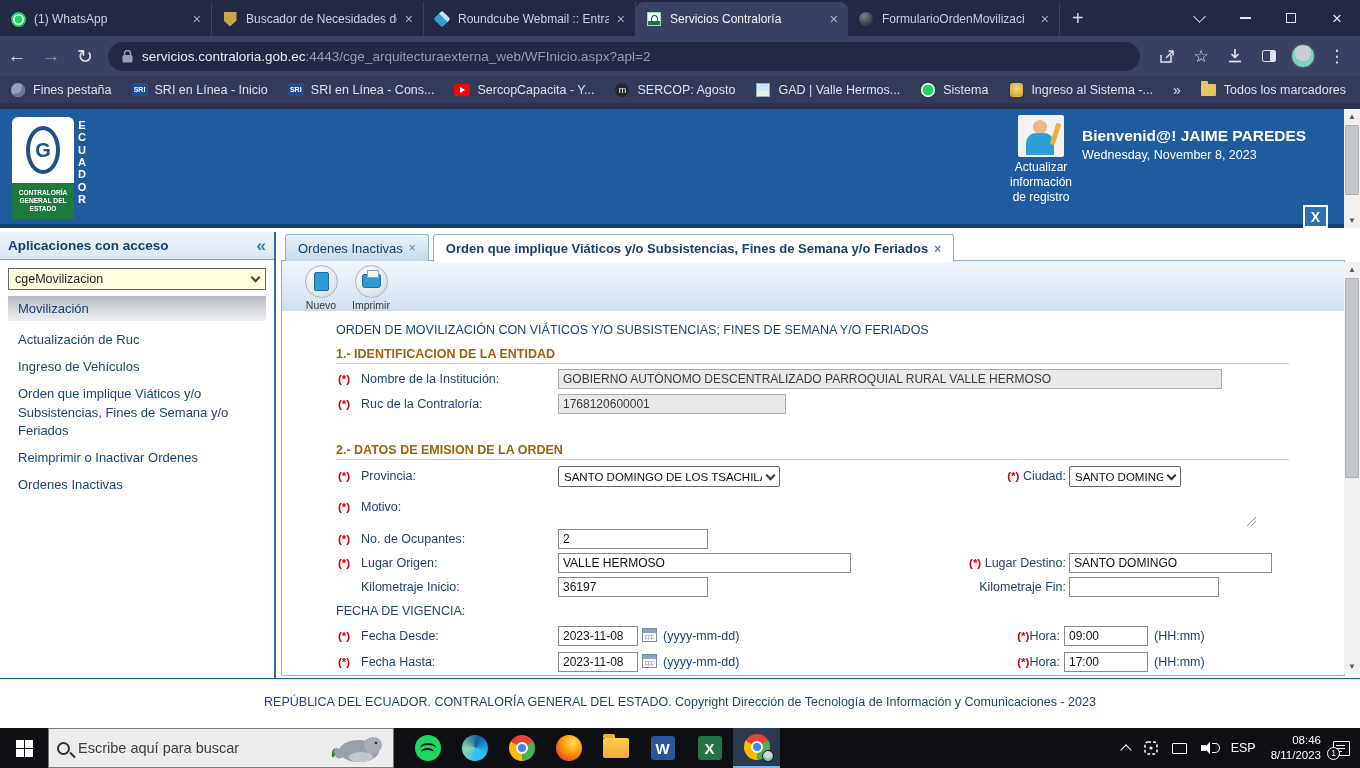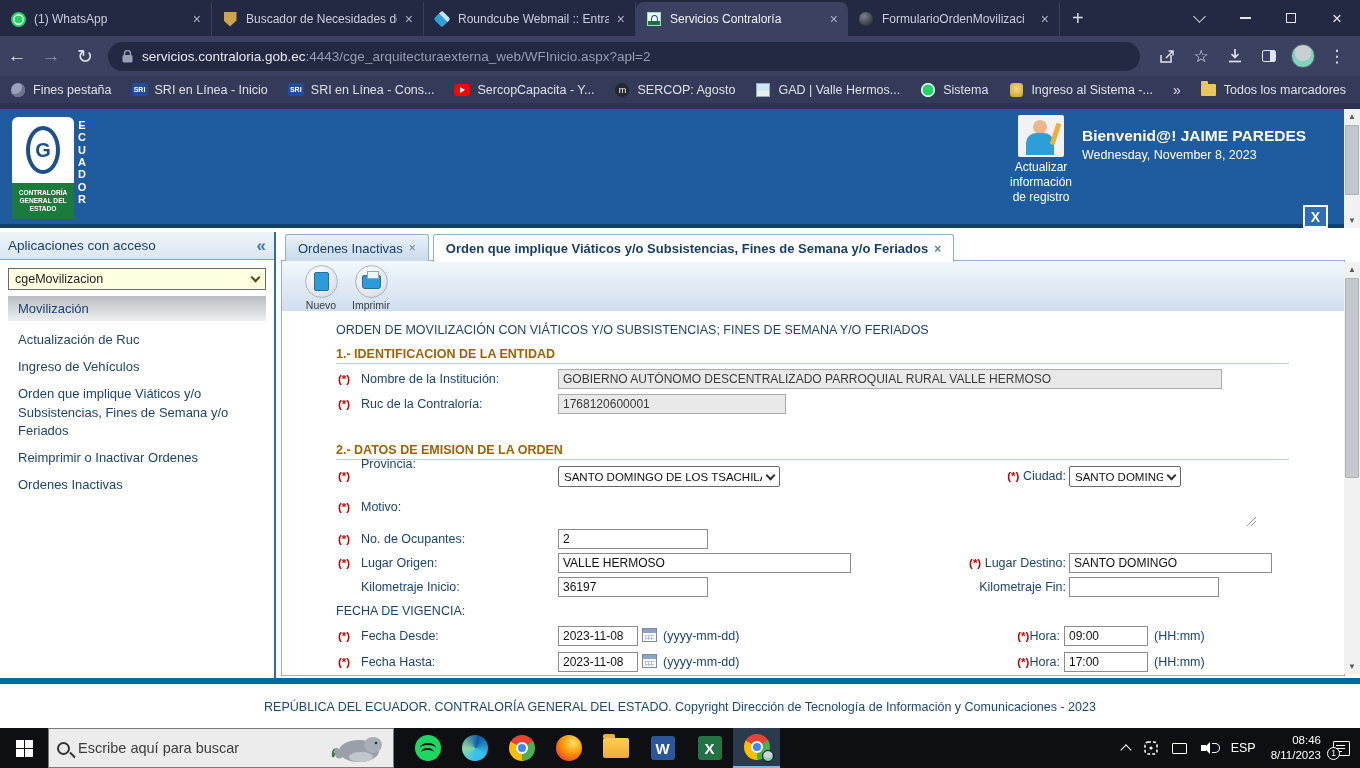--- a/index.html
+++ b/index.html
@@ -79,36 +79,36 @@
   #hdr-close { position:absolute; left:1303px; top:96px; width:25px; height:23px; background:#2e6fb4; border:2px solid #fff; box-shadow:0 0 0 1px #texto; color:#fff; font-weight:bold; font-size:14px; display:flex; align-items:center; justify-content:center; }
 
   
   .sbar { position:absolute; width:16px; background:#f1f1f1; }
   .sbar .arr { position:absolute; left:0; width:16px; height:15px; color:#5a5a5a; font-size:8px; display:flex; align-items:center; justify-content:center; }
   .sbar .thumb { position:absolute; left:1px; width:14px; background:#c4c8cc; border:1px solid #aeb2b6; border-radius:1px; }
 
   
   #sidebar { position:absolute; left:0; top:232px; width:276px; height:446px; background:#fff; border-right:2px solid #2e6da4; }
   #sb-head { height:28px; background:linear-gradient(180deg,#eef3f9,#dbe6f2); border-bottom:1px solid #7fa3c8; display:flex; align-items:center; padding:0 8px; }
-  #sb-head .t { color:#173f6d; font-weight:normal; font-size:13.5px; flex:1; }
+  #sb-head .t { color:#173f6d; font-weight:bold; font-size:13.5px; flex:1; }
   #sb-head .c { color:#3f74b3; font-size:17px; font-weight:bold; }
   #sb-select { margin:8px 8px 6px 8px; height:22px; background:#ffffe1; border:1px solid #6a6a6a; display:flex; align-items:center; padding:0 6px; font-size:12.5px; color:#222; }
   #sb-select .sv { flex:1; }
   .sel-chev { width:7px; height:7px; border-right:2px solid #5a4a10; border-bottom:2px solid #5a4a10; transform:rotate(45deg); margin-top:-3px; }
   #sb-section { margin:4px 8px 0 8px; height:25px; background:linear-gradient(180deg,#b9bdc1,#eef0f2); color:#1c4471; font-size:13px; display:flex; align-items:center; padding:0 10px; }
   #sb-items { padding:10px 10px 0 18px; display:flex; flex-direction:column; gap:9px; }
   .sb-item { color:#1c4471; font-size:13px; line-height:1.4; }
 
   
   #wstabs { position:absolute; left:285px; top:234px; height:27px; display:flex; z-index:3; }
   .wstab { display:flex; align-items:center; gap:6px; padding:0 12px; font-size:13px; color:#173f6d; border:1px solid #8fb3cf; border-bottom:none; border-radius:3px 3px 0 0; background:linear-gradient(180deg,#e9f1f9,#c7d9ea); margin-right:4px; }
   .wstab .x { color:#5f7f9f; font-size:12px; }
   .wstab.active { background:#fff; font-weight:bold; position:relative; z-index:4; height:28px; }
   #wspanel { position:absolute; left:281px; top:260px; width:1064px; height:416px; border:1px solid #8fb3cf; background:#fff; }
-  #wstoolbar { position:absolute; left:0; top:0; width:100%; height:50px; background:linear-gradient(180deg,#f2f7fc,#cfdeee); display:flex; align-items:flex-end; padding:3px 0 0 18px; gap:8px; }
+  #wstoolbar { position:absolute; left:0; top:0; width:100%; height:50px; background:linear-gradient(180deg,#f2f7fc,#cfdeee); display:flex; align-items:center; padding:3px 0 0 18px; gap:8px; }
   .toolbtn { width:42px; text-align:center; }
   .toolbtn .circ { width:33px; height:33px; margin:0 auto; border-radius:50%; background:radial-gradient(circle at 35% 30%, #ffffff, #e2e6ea 65%, #c6ccd3); border:1px solid #aab4be; display:flex; align-items:center; justify-content:center; }
   .toolbtn .lbl { font-size:10.5px; color:#3c3c3c; margin-top:1px; }
   .ico-new { width:15px; height:19px; background:#2f9ad8; border:1px solid #1d6fa6; border-radius:2px; }
   .ico-print { width:19px; height:14px; background:#2f9ad8; border:1px solid #1d6fa6; border-radius:2px 2px 3px 3px; position:relative; }
   .ico-print::before { content:""; position:absolute; left:4px; top:-5px; width:10px; height:6px; background:#eef4f8; border:1px solid #8aa; }
 
   
   #form { position:absolute; left:0; top:50px; right:0; bottom:0; background:#fff; font-size:12.5px; color:#1c4471; }
   .f-abs { position:absolute; white-space:nowrap; }
@@ -122,21 +122,21 @@
   .selbox .sel-chev { border-color:#333; margin-left:5px; }
   textarea.ta { position:absolute; border:1px solid #8c8c8c; background:#fff; font-family:"Liberation Sans",sans-serif; font-size:11.5px; color:#111; padding:2px 4px; resize:none; overflow:hidden; }
   .ta-grip { position:absolute; width:9px; height:9px; background:
       linear-gradient(135deg, transparent 45%, #999 45%, #999 52%, transparent 52%, transparent 68%, #999 68%, #999 75%, transparent 75%); }
   .cal { position:absolute; width:15px; height:14px; border:1px solid #7a8aa0; background:#fff; }
   .cal::before { content:""; position:absolute; left:0; top:0; width:100%; height:4px; background:#8aa4c8; }
   .cal::after { content:""; position:absolute; left:2px; top:6px; width:9px; height:5px;
       background:linear-gradient(90deg,#b8c4d4 1px,transparent 1px), linear-gradient(#b8c4d4 1px, transparent 1px); background-size:3px 3px; }
 
   
-  #sitefooter { position:absolute; left:0; top:678px; width:1360px; height:50px; background:#fff; border-top:6px solid #0369a1; }
+  #sitefooter { position:absolute; left:0; top:678px; width:1360px; height:50px; background:#fff; border-top:1px solid #0369a1; }
   #sitefooter .txt { text-align:center; margin-top:16px; color:#1c4778; font-size:12.5px; }
 
   
   #taskbar { position:absolute; left:0; top:728px; width:1360px; height:40px; background:#0d0f12; display:flex; align-items:center; color:#fff; }
   #startbtn { width:48px; height:40px; display:flex; align-items:center; justify-content:center; }
   .winlogo { width:17px; height:17px; display:grid; grid-template-columns:8px 8px; grid-template-rows:8px 8px; gap:1px; }
   .winlogo i { background:#fff; }
   #searchbox { width:346px; height:40px; background:#ececec; border:1px solid #7a7a7a; display:flex; align-items:center; padding:0 8px; gap:8px; }
   #searchbox input { border:none; background:transparent; outline:none; font-size:14.5px; color:#222; flex:1; font-family:"Liberation Sans",sans-serif; }
   #searchbox input::placeholder { color:#3c3c3c; }
@@ -423,21 +423,21 @@
     <input class="inp gray" readonly="" style="left: 276px; top: 58px; width: 664px;" value="GOBIERNO AUTÓNOMO DESCENTRALIZADO PARROQUIAL RURAL VALLE HERMOSO">
 
     <div class="f-abs req" style="left:56px;top:87px;">(*)</div>
     <div class="f-abs" style="left:79px;top:86px;">Ruc de la Contraloría:</div>
     <input class="inp gray" readonly="" style="left: 276px; top: 83px; width: 228px;" value="1768120600001">
 
     <div class="f-abs f-sec" style="left:54px;top:132px;">2.- DATOS DE EMISION DE LA ORDEN</div>
     <div class="f-hr" style="left:54px;top:148px;width:953px;"></div>
 
     <div class="f-abs req" style="left:56px;top:159px;">(*)</div>
-    <div class="f-abs" style="left:79px;top:146px;">Provincia:</div>
+    <div class="f-abs" style="left:79px;top:158px;">Provincia:</div>
     <div class="selbox" style="left:276px;top:155px;width:222px;">
       <span class="sv">SANTO DOMINGO DE LOS TSACHILAS</span>
       <span class="sel-chev"></span>
     </div>
     <div class="f-abs" style="left:716px;top:158px;width:68px;text-align:right;">
       <span class="req">(*)</span> <span>Ciudad:</span>
     </div>
     <div class="selbox" style="left:787px;top:155px;width:112px;">
       <span class="sv">SANTO DOMINGO</span>
       <span class="sel-chev"></span>

